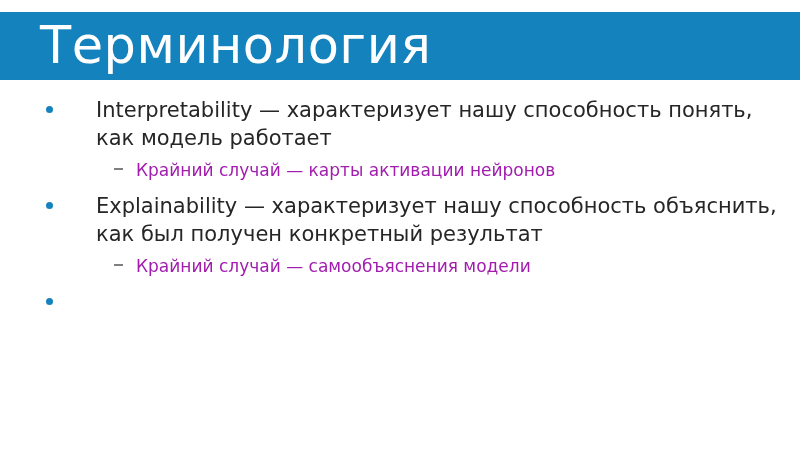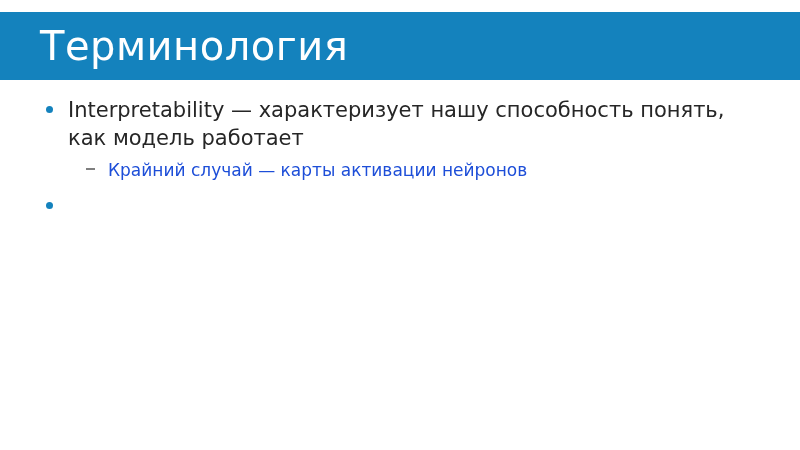--- a/index.html
+++ b/index.html
@@ -25,42 +25,42 @@
     left: 0;
     top: 12px;
     width: 800px;
     height: 68px;
     background: #1482bd;
   }
   .title-text {
     position: absolute;
     left: 40px;
     top: 22px;
-    font-size: 40px;
+    font-size: 51px;
     line-height: 48px;
     color: #ffffff;
     font-weight: normal;
     letter-spacing: 0.5px;
     white-space: nowrap;
   }
   .body-area {
     position: absolute;
     left: 0;
     top: 96px;
     width: 800px;
     height: 354px;
   }
   ul.level1 {
     list-style: none;
     margin: 0;
     padding: 0;
   }
   li.l1 {
     position: relative;
-    padding-left: 68px;
+    padding-left: 96px;
     margin-bottom: 10px;
     font-size: 21px;
     line-height: 28px;
     color: #262626;
   }
   li.l1 > .bullet1 {
     position: absolute;
     left: 46px;
     top: 10px;
     width: 7px;
@@ -75,21 +75,21 @@
   ul.level2 {
     list-style: none;
     margin: 6px 0 8px 0;
     padding: 0;
   }
   li.l2 {
     position: relative;
     padding-left: 40px;
     font-size: 17px;
     line-height: 24px;
-    color: #1d4ed8;
+    color: #a21caf;
     margin-bottom: 4px;
   }
   li.l2 > .bullet2 {
     position: absolute;
     left: 18px;
     top: 10px;
     width: 9px;
     height: 2px;
     background: #7f7f7f;
   }
@@ -110,20 +110,30 @@
         <span class="bullet1"></span>
         <span class="l1-text">Interpretability — характеризует нашу способность понять, как модель работает</span>
         <ul class="level2">
           <li class="l2">
             <span class="bullet2"></span>
             <span>Крайний случай — карты активации нейронов</span>
           </li>
         </ul>
       </li>
 
+      <li class="l1">
+        <span class="bullet1"></span>
+        <span class="l1-text">Explainability — характеризует  нашу способность объяснить, как был получен конкретный результат</span>
+        <ul class="level2">
+          <li class="l2">
+            <span class="bullet2"></span>
+            <span>Крайний случай — самообъяснения модели</span>
+          </li>
+        </ul>
+      </li>
 
       <li class="l1">
         <span class="bullet1"></span>
       </li>
 
       <div class="spacer-sm"></div>
 
 
     </ul>
   </div>

